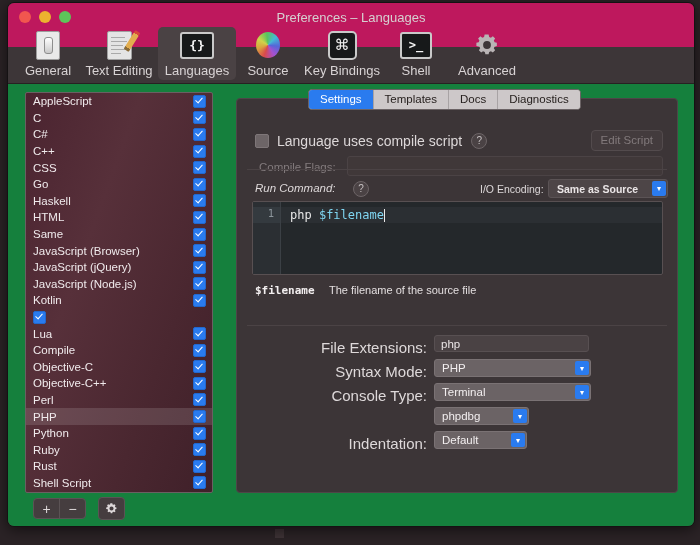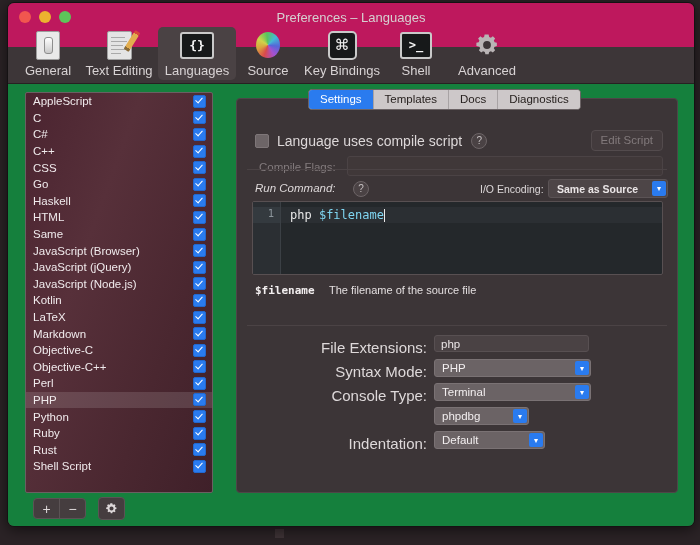--- a/index.html
+++ b/index.html
@@ -317,21 +317,21 @@
   .select {
     height: 18px;
     background: #6b6365; border: 1px solid #7a7274; border-radius: 3px;
     position: relative;
     display: flex; align-items: center;
     box-sizing: border-box;
   }
   .select .val { color: #f2eeef; font-size: 11.5px; padding-left: 7px; }
   .select.w-wide { width: 157px; }
   .select.w-mid { width: 95px; }
-  .select.w-narrow { width: 111px; }
+  .select.w-narrow { width: 93px; }
 </style>
 </head>
 <body>
 
 <div class="desktop"></div>
 <div class="desktop-ghost">
   <span class="sq"></span>
   <span class="g1"></span>
   <span class="g2"></span>
   <span class="g3"></span>
@@ -462,25 +462,28 @@
         </div>
         <div class="lang-row">
           <div class="lang-name">JavaScript (Node.js)</div>
           <div class="chk"></div>
         </div>
         <div class="lang-row">
           <div class="lang-name">Kotlin</div>
           <div class="chk"></div>
         </div>
         <div class="lang-row">
-          <div class="lang-name">LaTeX</div>
-          <div class="chk"></div>
-        </div>
-        <div class="lang-row">
-          <div class="lang-name">Markdown</div>
+          <div class="chk"></div>
+        </div>
+        <div class="lang-row">
+          <div class="lang-name">Lua</div>
+          <div class="chk"></div>
+        </div>
+        <div class="lang-row">
+          <div class="lang-name">Compile</div>
           <div class="chk"></div>
         </div>
         <div class="lang-row">
           <div class="lang-name">Objective-C</div>
           <div class="chk"></div>
         </div>
         <div class="lang-row">
           <div class="lang-name">Objective-C++</div>
           <div class="chk"></div>
         </div>

